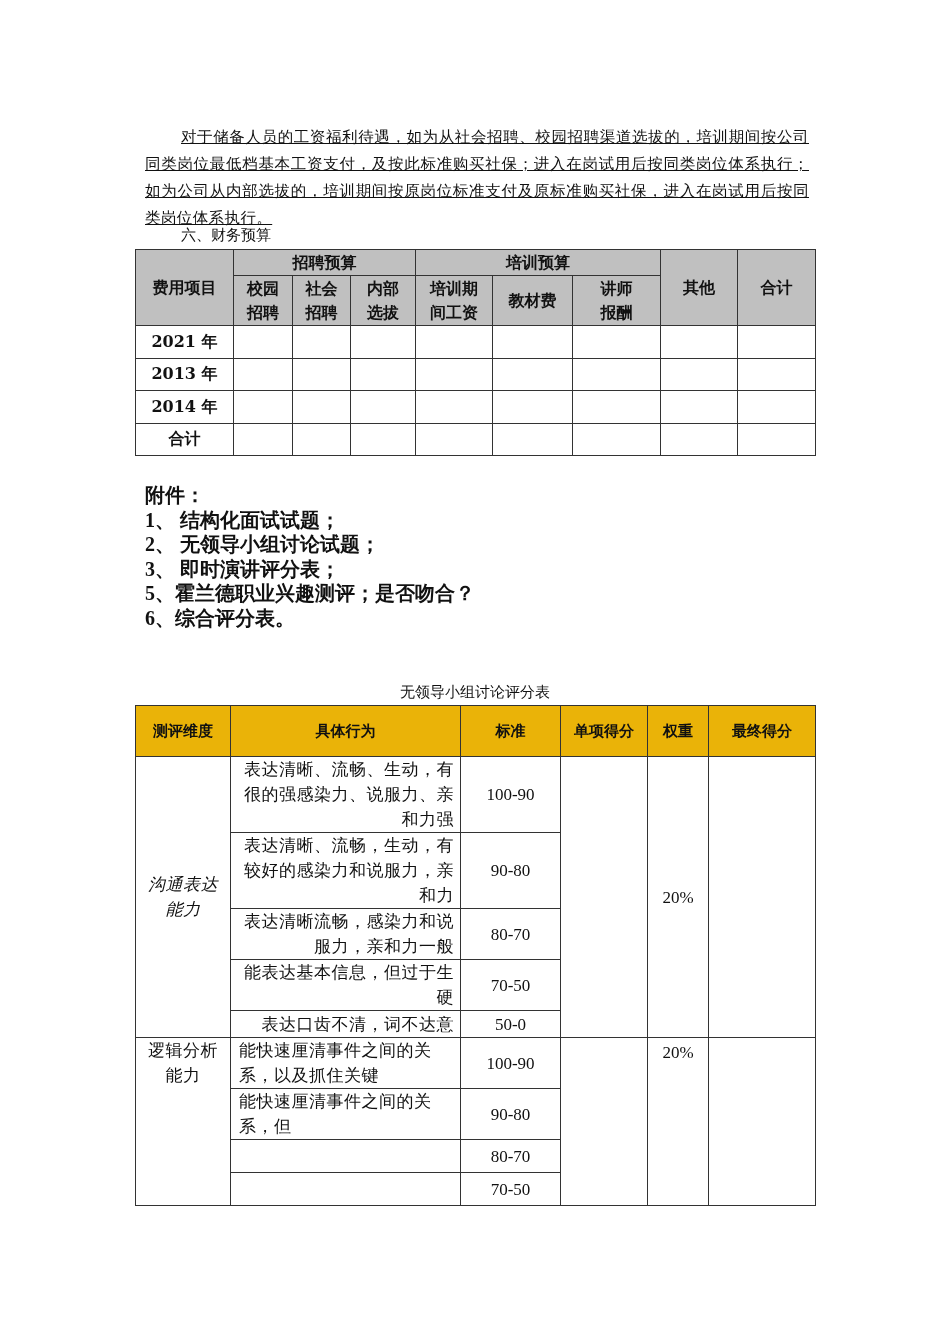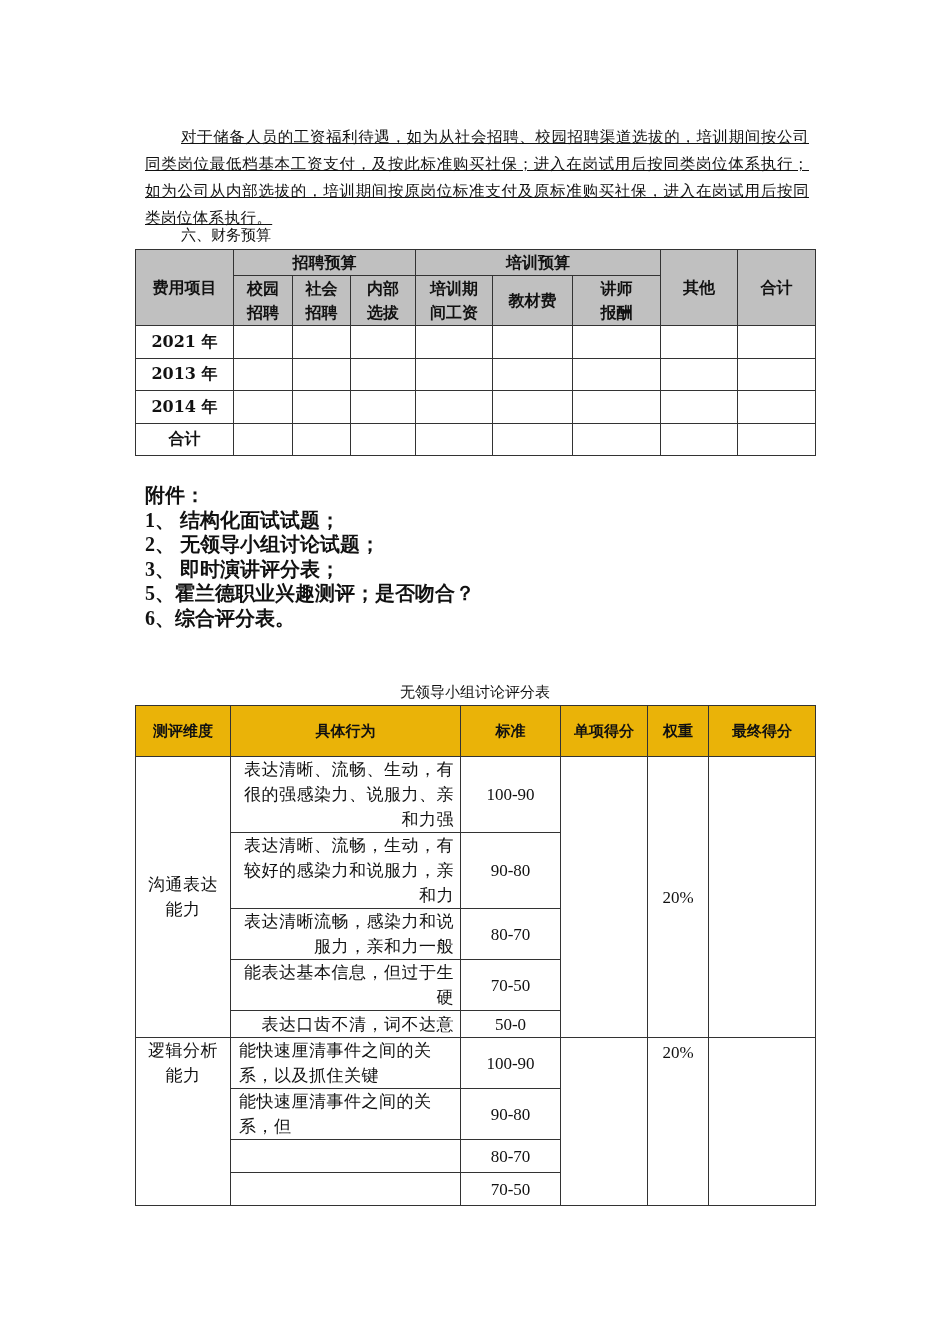--- a/index.html
+++ b/index.html
@@ -153,21 +153,21 @@
         <tr>
       <th>测评维度</th>
       <th>具体行为</th>
       <th>标准</th>
       <th style="padding:0 10px;">单项得分</th>
       <th>权重</th>
       <th>最终得分</th>
     </tr>
 
     <tr style="height:76px">
-      <td class="dim" rowspan="5" style="padding:12px 8px;">沟通表达能力</td>
+      <td class="dim" rowspan="5" style="padding:12px 8px;font-style:italic;">沟通表达能力</td>
       <td class="behavior">表达清晰、流畅、生动，有很的强感染力、说服力、亲和力强</td>
       <td>100-90</td>
       <td rowspan="5"></td>
       <td rowspan="5">20%</td>
       <td rowspan="5"></td>
     </tr>
     <tr style="height:75px">
       <td class="behavior">表达清晰、流畅，生动，有较好的感染力和说服力，亲和力</td>
       <td>90-80</td>
     </tr>

